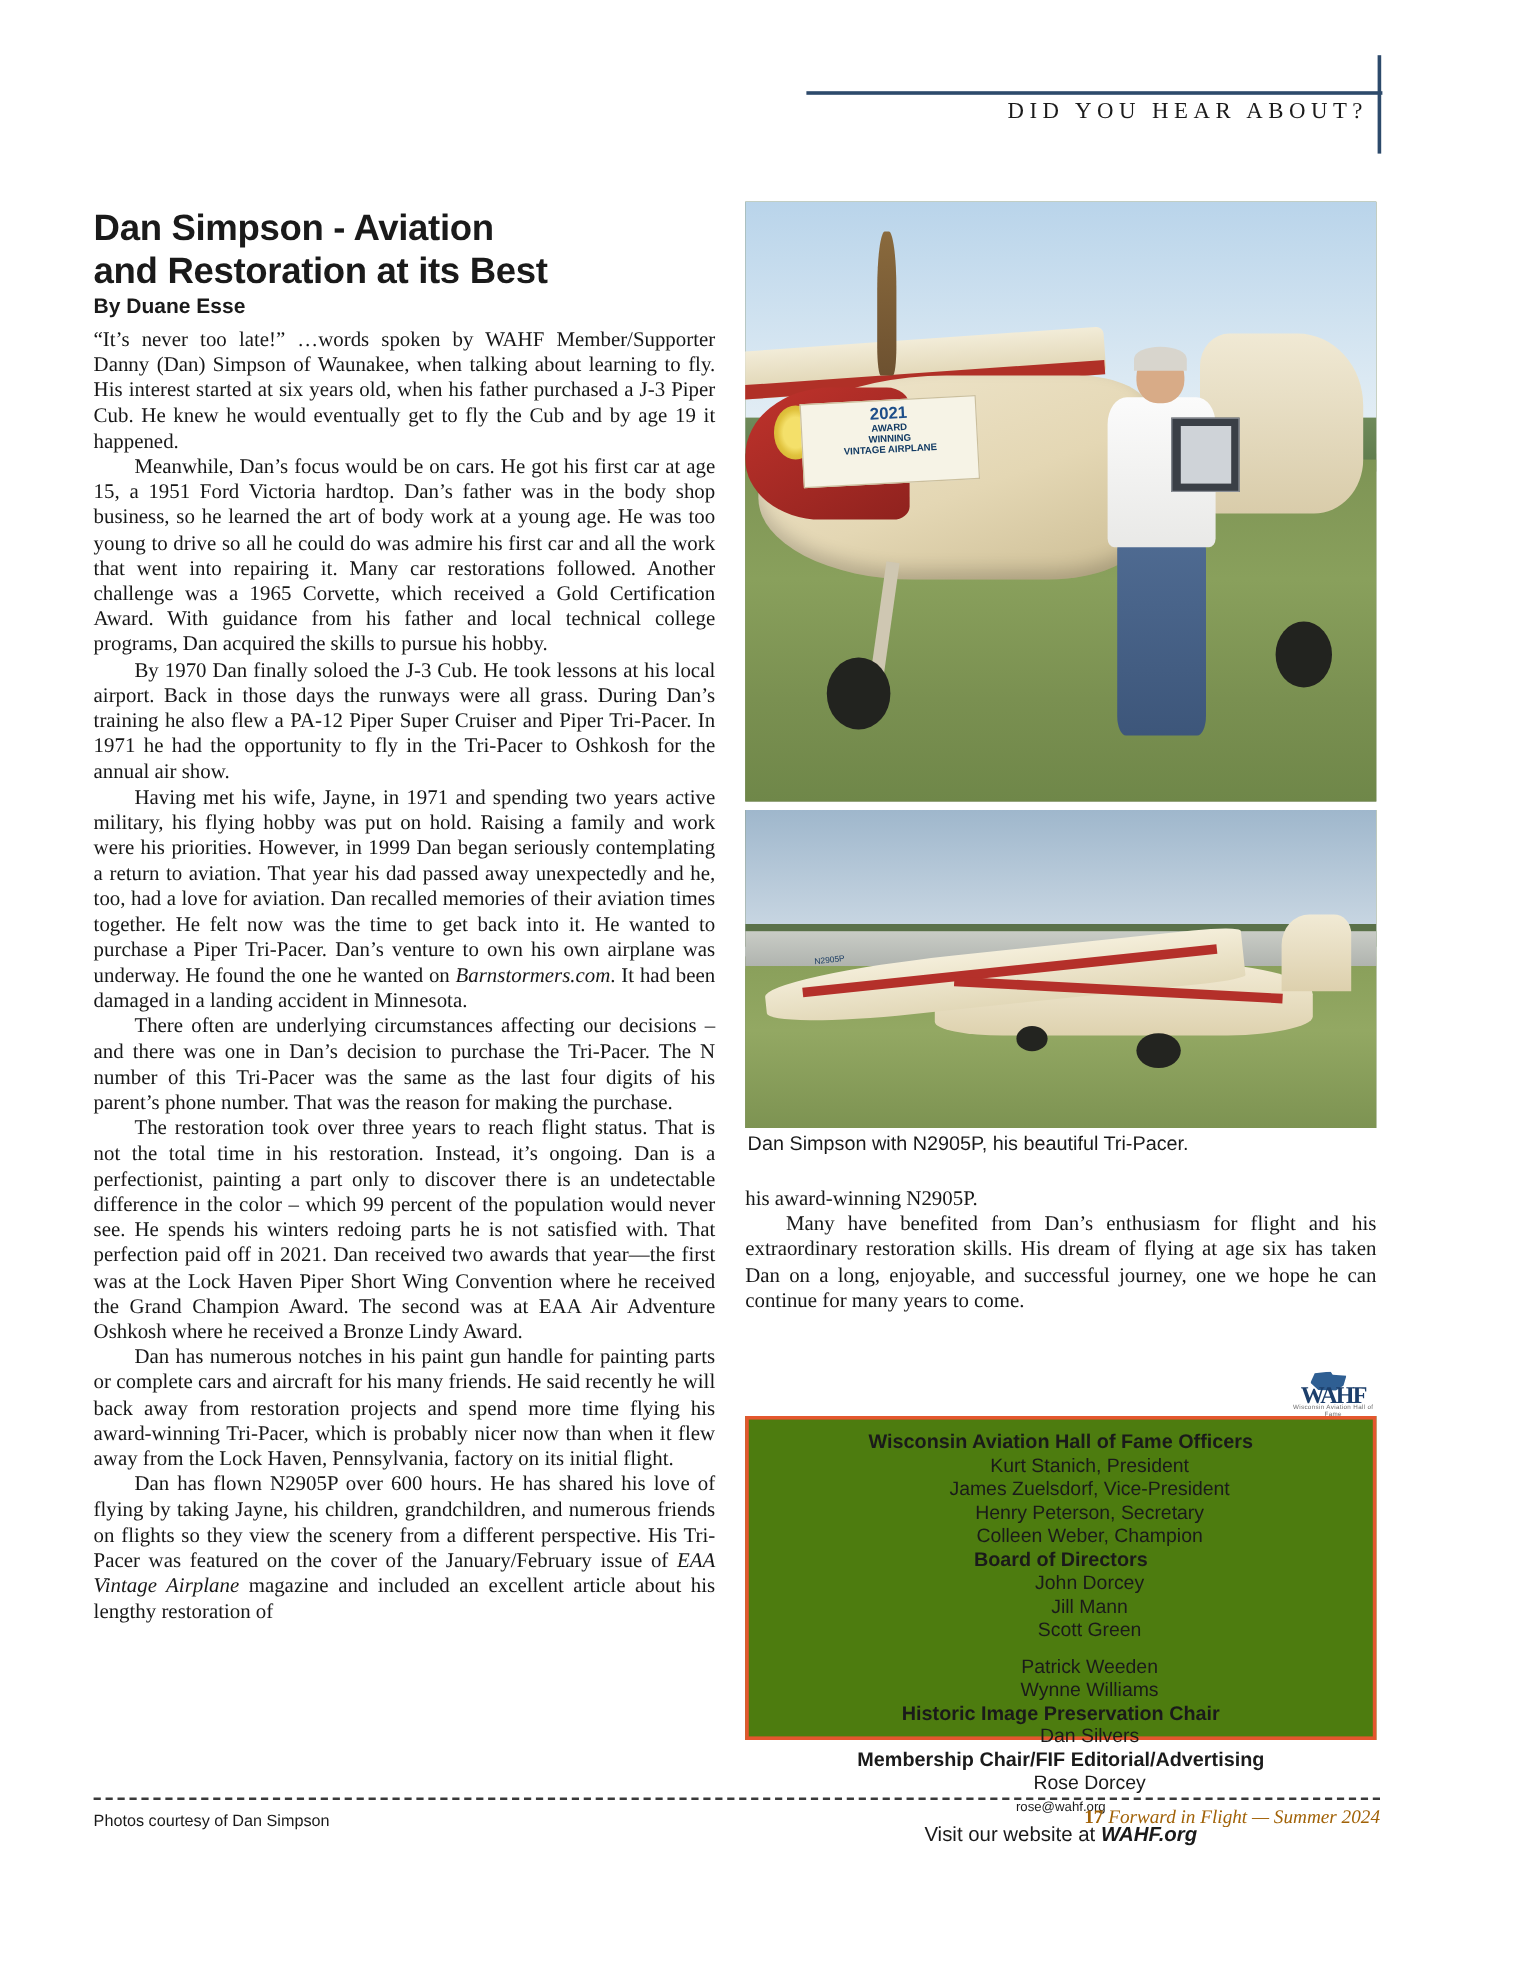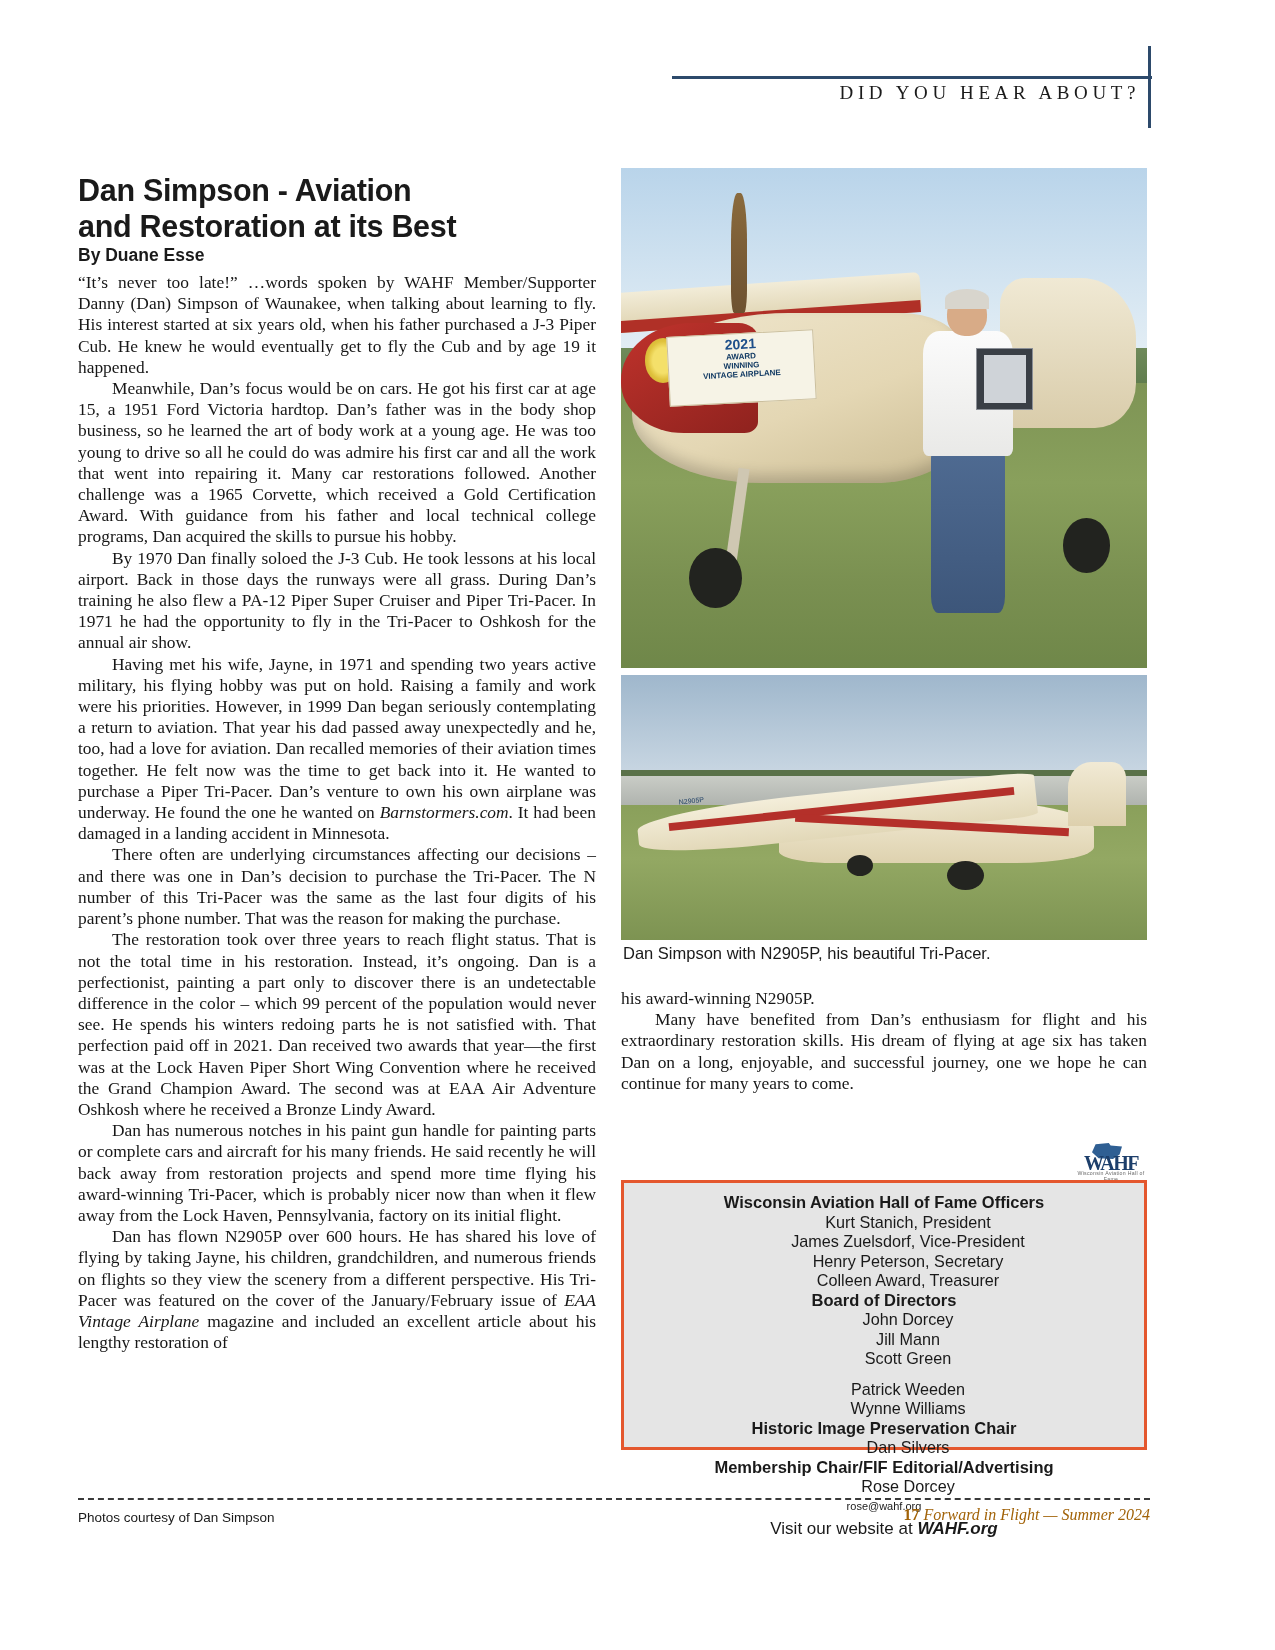--- a/index.html
+++ b/index.html
@@ -274,21 +274,21 @@
   }
 
   
   .officers {
     position: absolute;
     left: 621px;
     top: 1180px;
     width: 526px;
     height: 270px;
     box-sizing: border-box;
-    background: #e5e5e5;
+    background: #4d7c0f;
     border: 3px solid #e4572e;
     font-family: "Liberation Sans", sans-serif;
     text-align: center;
     color: #1a1a1a;
     padding-top: 10px;
   }
   .officers .hd { font-weight: bold; font-size: 16.5px; line-height: 19.5px; }
   .officers .nm { font-size: 16.2px; line-height: 19.5px; padding-left: 48px; }
   .officers .gap { height: 11px; }
   .officers .em { font-size: 11px; line-height: 19.5px; }
@@ -394,21 +394,21 @@
     <div class="wahf-state"></div>
     <div class="wahf-sub">Wisconsin Aviation Hall of Fame</div>
     <div class="wahf-word">WAHF</div>
   </div>
 
   <div class="officers">
     <div class="hd">Wisconsin Aviation Hall of Fame Officers</div>
     <div class="nm">Kurt Stanich, President</div>
     <div class="nm">James Zuelsdorf, Vice-President</div>
     <div class="nm">Henry Peterson, Secretary</div>
-    <div class="nm">Colleen Award, Treasurer</div>
+    <div class="nm">Colleen Weber, Champion</div>
     <div class="hd">Board of Directors</div>
     <div class="nm">John Dorcey</div>
     <div class="nm">Jill Mann</div>
     <div class="nm">Scott Green</div>
     <div class="gap"></div>
     <div class="nm">Patrick Weeden</div>
     <div class="nm">Wynne Williams</div>
     <div class="hd">Historic Image Preservation Chair</div>
     <div class="nm">Dan Silvers</div>
     <div class="hd">Membership Chair/FIF Editorial/Advertising</div>

